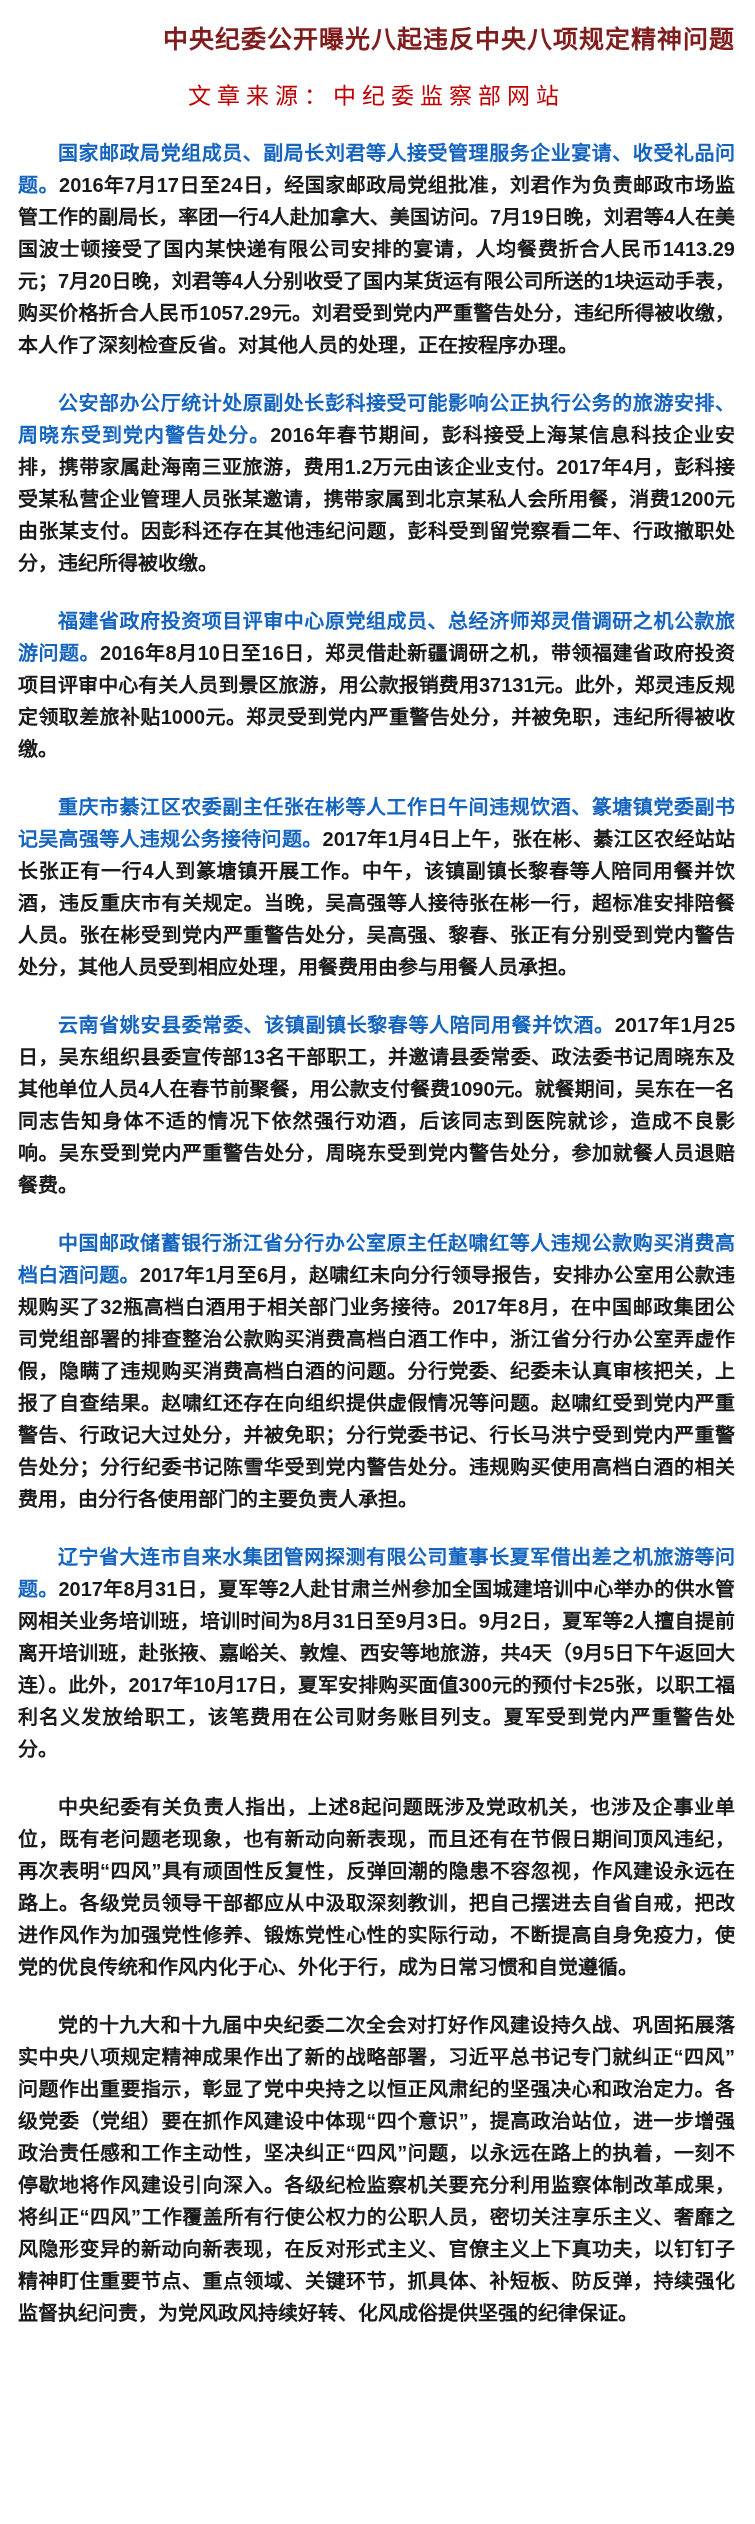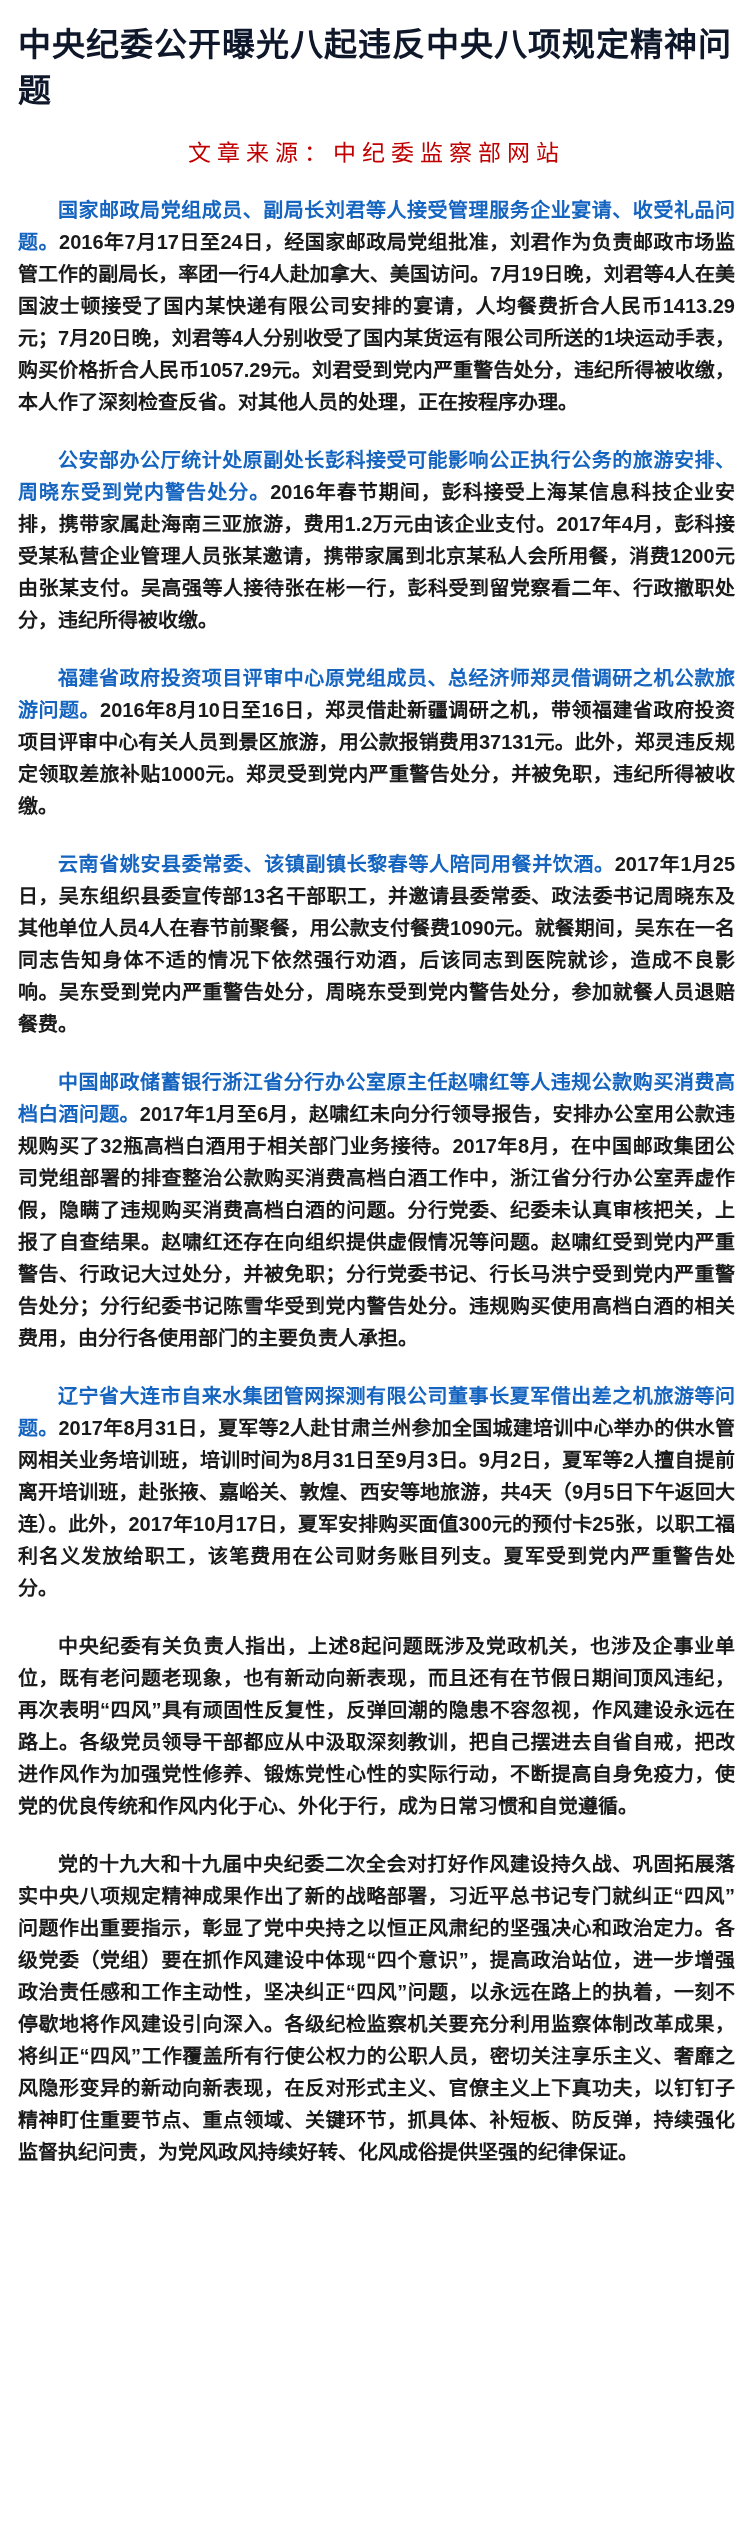--- a/index.html
+++ b/index.html
@@ -9,24 +9,24 @@
   }
   .doc {
     width: 755px;
     box-sizing: border-box;
     padding: 14px 20px 30px 18px;
     background: #ffffff;
     font-family: "Liberation Sans", "DejaVu Sans", sans-serif;
   }
   .doc-title {
     margin: 8px 0 0 0;
-    text-align: left;
-    font-size: 33px;
+    text-align: right;
+    font-size: 25px;
     font-weight: 700;
-    color: #0f172a;
+    color: #7f1d1d;
     letter-spacing: 1px;
     line-height: 1.4;
   }
   .doc-source {
     margin: 20px 0 14px 0;
     text-align: center;
     font-family: "DejaVu Serif", "Liberation Serif", serif;
     font-size: 23px;
     letter-spacing: 6px;
     color: #c00000;
@@ -54,27 +54,30 @@
   <h1 class="doc-title">中央纪委公开曝光八起违反中央八项规定精神问题</h1>
 
   <div class="doc-source">文章来源：中纪委监察部网站</div>
 
 
   <p class="para">
     <span class="lead">国家邮政局党组成员、副局长刘君等人接受管理服务企业宴请、收受礼品问题。</span><span>2016年7月17日至24日，经国家邮政局党组批准，刘君作为负责邮政市场监管工作的副局长，率团一行4人赴加拿大、美国访问。7月19日晚，刘君等4人在美国波士顿接受了国内某快递有限公司安排的宴请，人均餐费折合人民币1413.29元；7月20日晚，刘君等4人分别收受了国内某货运有限公司所送的1块运动手表，购买价格折合人民币1057.29元。刘君受到党内严重警告处分，违纪所得被收缴，本人作了深刻检查反省。对其他人员的处理，正在按程序办理。</span>
   </p>
 
   <p class="para">
-    <span class="lead">公安部办公厅统计处原副处长彭科接受可能影响公正执行公务的旅游安排、周晓东受到党内警告处分。</span><span>2016年春节期间，彭科接受上海某信息科技企业安排，携带家属赴海南三亚旅游，费用1.2万元由该企业支付。2017年4月，彭科接受某私营企业管理人员张某邀请，携带家属到北京某私人会所用餐，消费1200元由张某支付。吴高强等人接待张在彬一行，彭科受到留党察看二年、行政撤职处分，违纪所得被收缴。</span>
+    <span class="lead">公安部办公厅统计处原副处长彭科接受可能影响公正执行公务的旅游安排、周晓东受到党内警告处分。</span><span>2016年春节期间，彭科接受上海某信息科技企业安排，携带家属赴海南三亚旅游，费用1.2万元由该企业支付。2017年4月，彭科接受某私营企业管理人员张某邀请，携带家属到北京某私人会所用餐，消费1200元由张某支付。因彭科还存在其他违纪问题，彭科受到留党察看二年、行政撤职处分，违纪所得被收缴。</span>
   </p>
 
   <p class="para">
     <span class="lead">福建省政府投资项目评审中心原党组成员、总经济师郑灵借调研之机公款旅游问题。</span><span>2016年8月10日至16日，郑灵借赴新疆调研之机，带领福建省政府投资项目评审中心有关人员到景区旅游，用公款报销费用37131元。此外，郑灵违反规定领取差旅补贴1000元。郑灵受到党内严重警告处分，并被免职，违纪所得被收缴。</span>
   </p>
 
+  <p class="para">
+    <span class="lead">重庆市綦江区农委副主任张在彬等人工作日午间违规饮酒、篆塘镇党委副书记吴高强等人违规公务接待问题。</span><span>2017年1月4日上午，张在彬、綦江区农经站站长张正有一行4人到篆塘镇开展工作。中午，该镇副镇长黎春等人陪同用餐并饮酒，违反重庆市有关规定。当晚，吴高强等人接待张在彬一行，超标准安排陪餐人员。张在彬受到党内严重警告处分，吴高强、黎春、张正有分别受到党内警告处分，其他人员受到相应处理，用餐费用由参与用餐人员承担。</span>
+  </p>
 
 
   <p class="para">
     <span class="lead">云南省姚安县委常委、该镇副镇长黎春等人陪同用餐并饮酒。</span><span>2017年1月25日，吴东组织县委宣传部13名干部职工，并邀请县委常委、政法委书记周晓东及其他单位人员4人在春节前聚餐，用公款支付餐费1090元。就餐期间，吴东在一名同志告知身体不适的情况下依然强行劝酒，后该同志到医院就诊，造成不良影响。吴东受到党内严重警告处分，周晓东受到党内警告处分，参加就餐人员退赔餐费。</span>
   </p>
 
   <p class="para">
     <span class="lead">中国邮政储蓄银行浙江省分行办公室原主任赵啸红等人违规公款购买消费高档白酒问题。</span><span>2017年1月至6月，赵啸红未向分行领导报告，安排办公室用公款违规购买了32瓶高档白酒用于相关部门业务接待。2017年8月，在中国邮政集团公司党组部署的排查整治公款购买消费高档白酒工作中，浙江省分行办公室弄虚作假，隐瞒了违规购买消费高档白酒的问题。分行党委、纪委未认真审核把关，上报了自查结果。赵啸红还存在向组织提供虚假情况等问题。赵啸红受到党内严重警告、行政记大过处分，并被免职；分行党委书记、行长马洪宁受到党内严重警告处分；分行纪委书记陈雪华受到党内警告处分。违规购买使用高档白酒的相关费用，由分行各使用部门的主要负责人承担。</span>
   </p>
 

